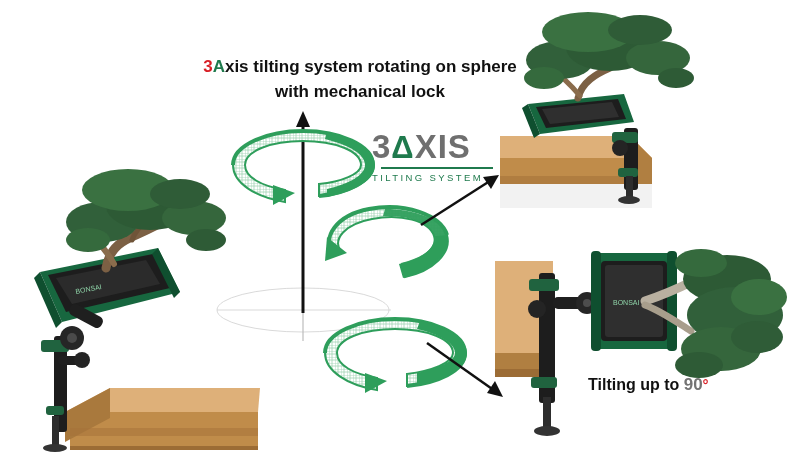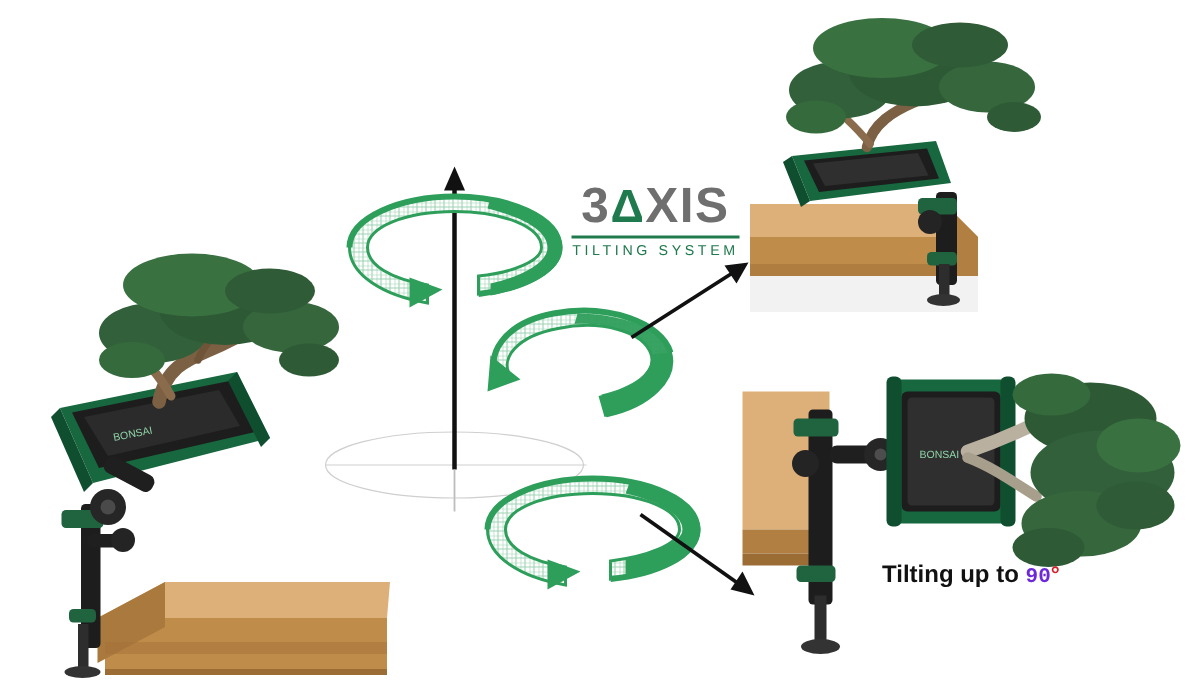--- a/index.html
+++ b/index.html
@@ -34,24 +34,24 @@
     color: #111111;
     line-height: 1.45;
   }
   .headline .red { color: #d81f26; }
   .headline .green { color: #1f7a4d; }
 
   
   .logo {
     position: absolute;
     left: 372px;
-    top: 120px;
+    top: 130px;
     width: 130px;
     height: 56px;
-    text-align: center;
+    text-align: left;
   }
   .logo .logo-main {
     font-size: 33px;
     font-weight: bold;
     color: #6f6f6f;
     letter-spacing: 1px;
     line-height: 1;
     white-space: nowrap;
   }
   .logo .logo-main .tri {
@@ -76,23 +76,22 @@
   .tilt-caption {
     position: absolute;
     left: 588px;
     top: 375px;
     font-size: 16px;
     font-weight: bold;
     color: #111111;
     white-space: nowrap;
   }
   .tilt-caption .num {
-    color: #6d28d9;
-    font-size: 14px;
-    font-family: Liberation Mono, monospace;
+    color: #737373;
+    font-size: 17px;
   }
   .tilt-caption .deg {
     color: #d81f26;
     font-size: 15px;
   }
 
   
   .art { position: absolute; }
   svg { display: block; overflow: visible; }
 </style>
@@ -145,20 +144,24 @@
         <ellipse cx="140" cy="46" rx="44" ry="24" fill="#2d5a35"></ellipse>
         <ellipse cx="184" cy="58" rx="32" ry="17" fill="#35663c"></ellipse>
         <ellipse cx="118" cy="30" rx="46" ry="21" fill="#3a7141"></ellipse>
         <ellipse cx="170" cy="34" rx="30" ry="15" fill="#2f5c37"></ellipse>
         <ellipse cx="78" cy="80" rx="22" ry="12" fill="#356a3d"></ellipse>
         <ellipse cx="196" cy="80" rx="20" ry="11" fill="#2e5b36"></ellipse>
       </g>
     </svg>
   </div>
 
+  <div class="headline">
+    <span class="red">3</span><span class="green">A</span><span>xis tilting system rotating on sphere</span>
+    <div>with mechanical lock</div>
+  </div>
 
   <div class="logo">
     <div class="logo-main"><span>3</span><span class="tri">Δ</span><span>XIS</span></div>
     <div class="logo-rule"></div>
     <div class="logo-sub">TILTING SYSTEM</div>
   </div>
 
   <div class="art" style="left:215px; top:105px;">
     <svg width="300" height="310" viewBox="0 0 300 310">
       <defs>

